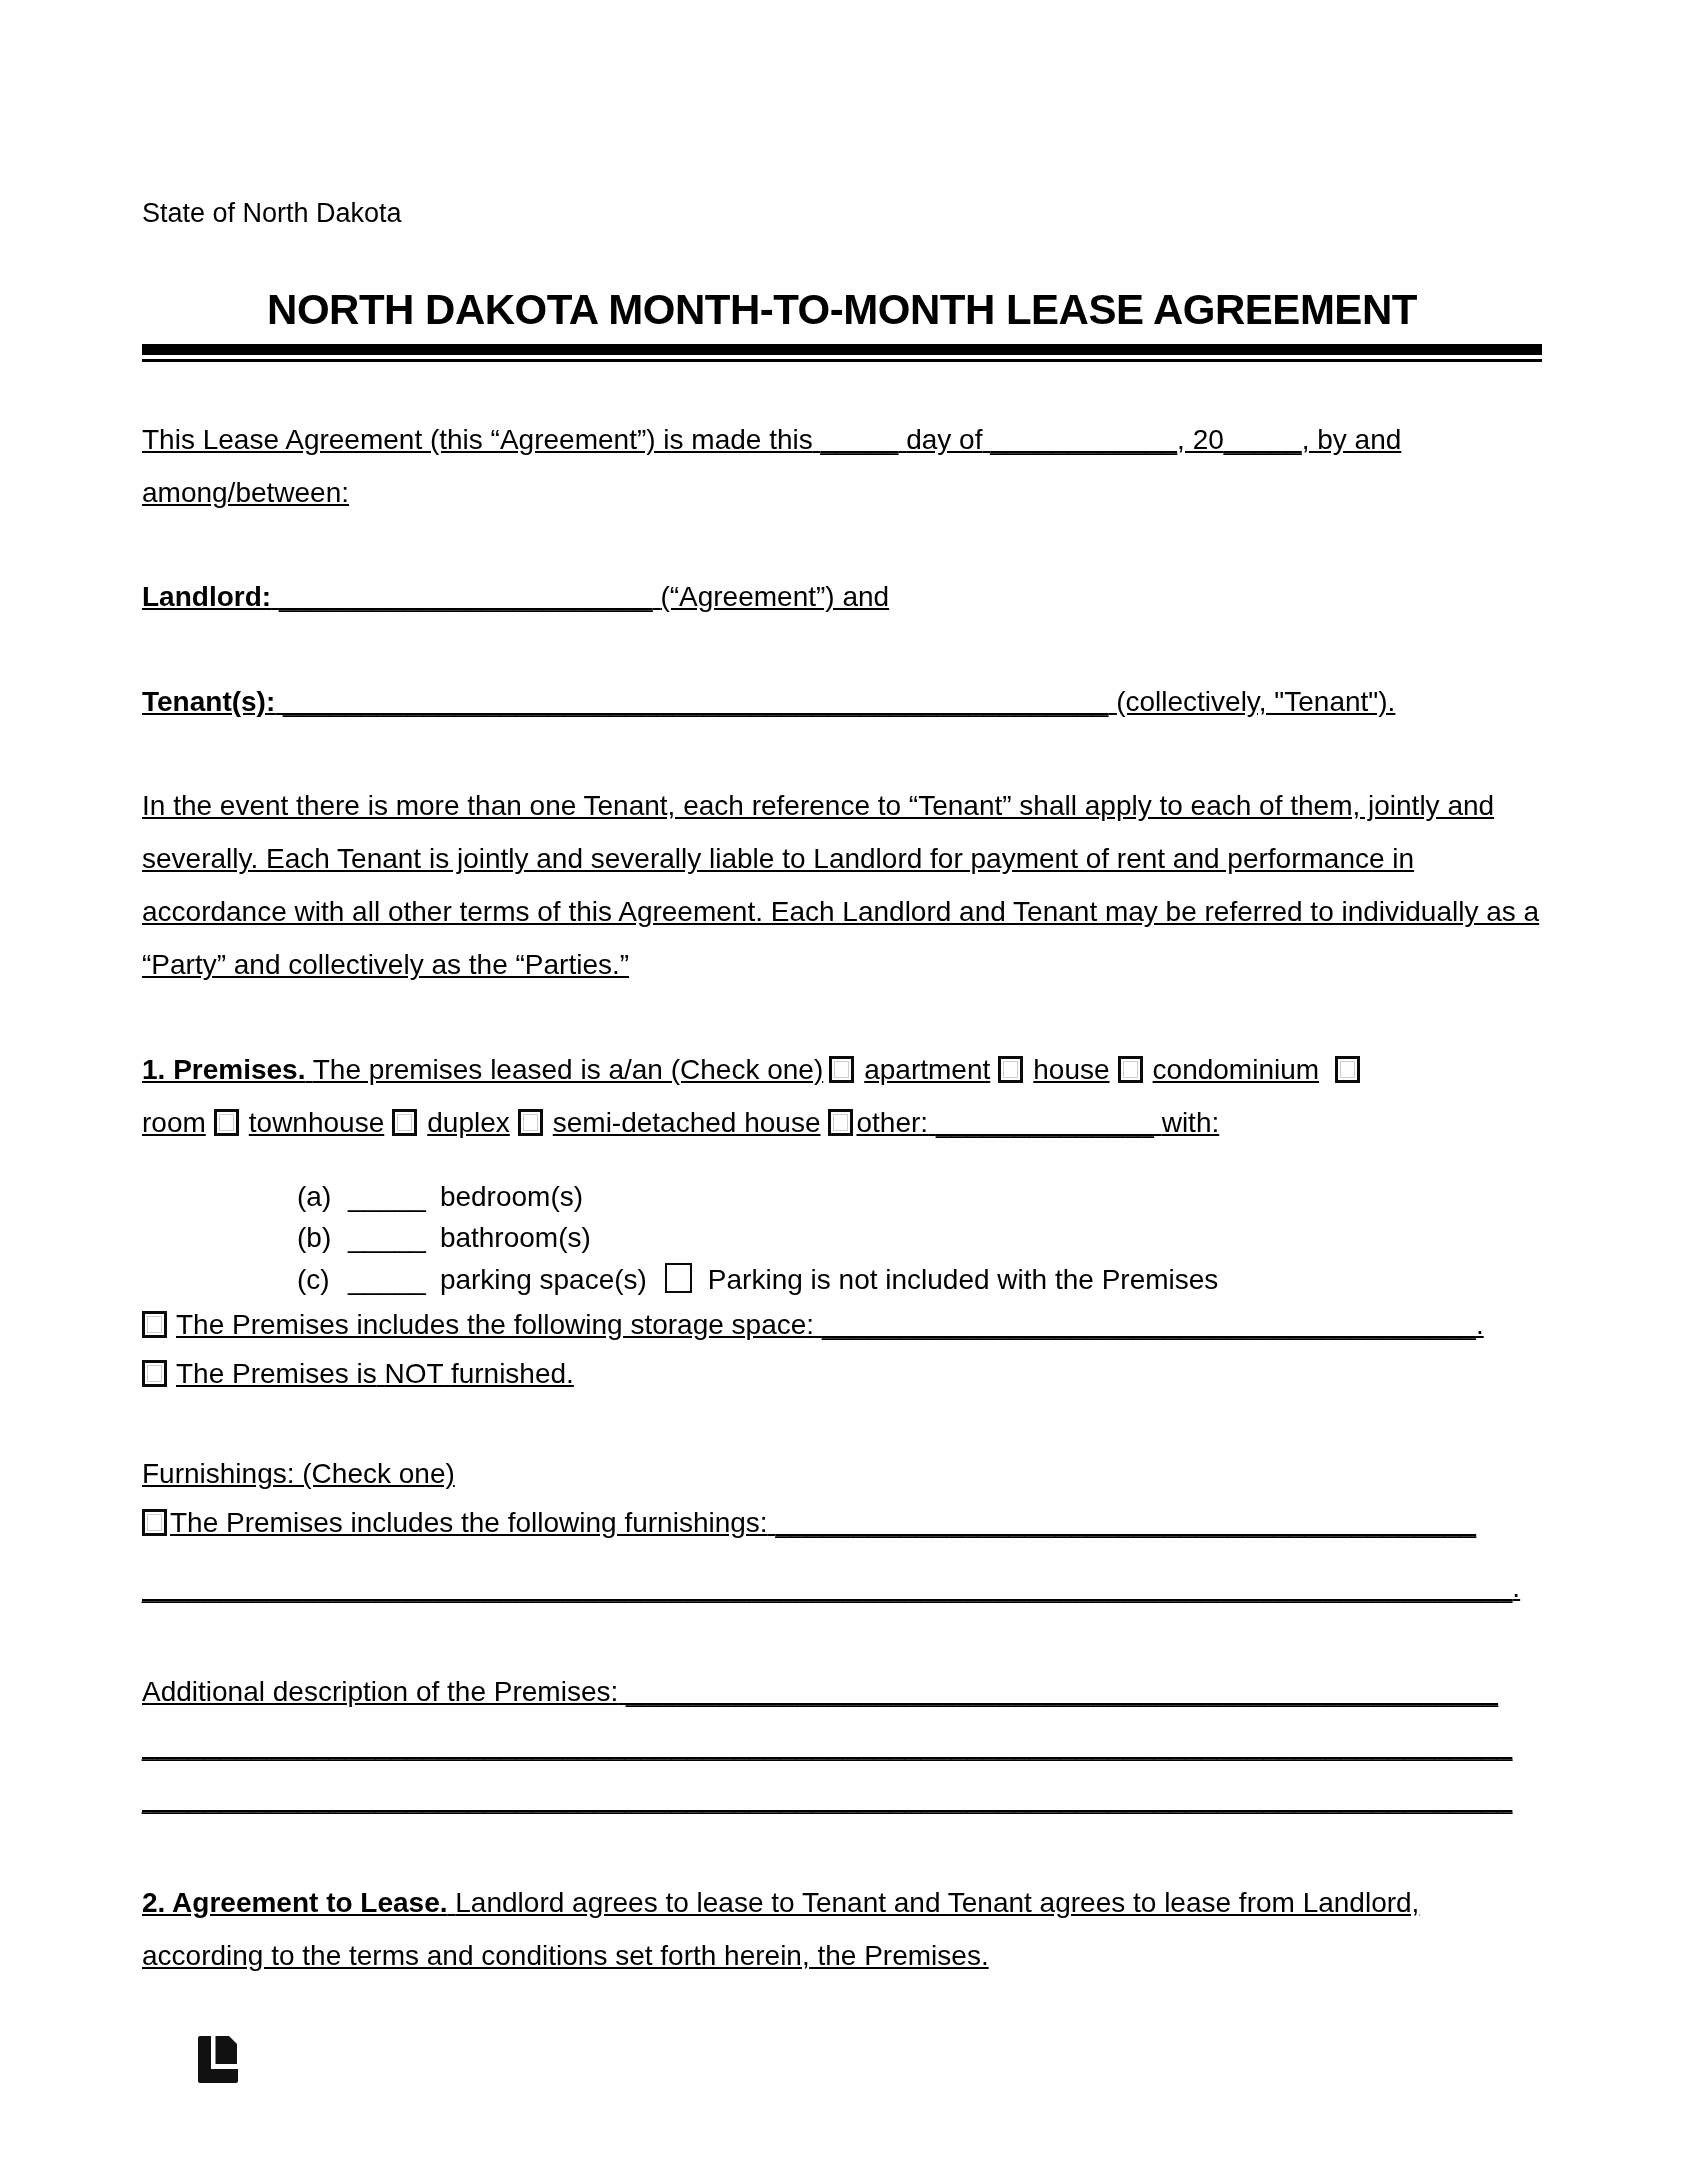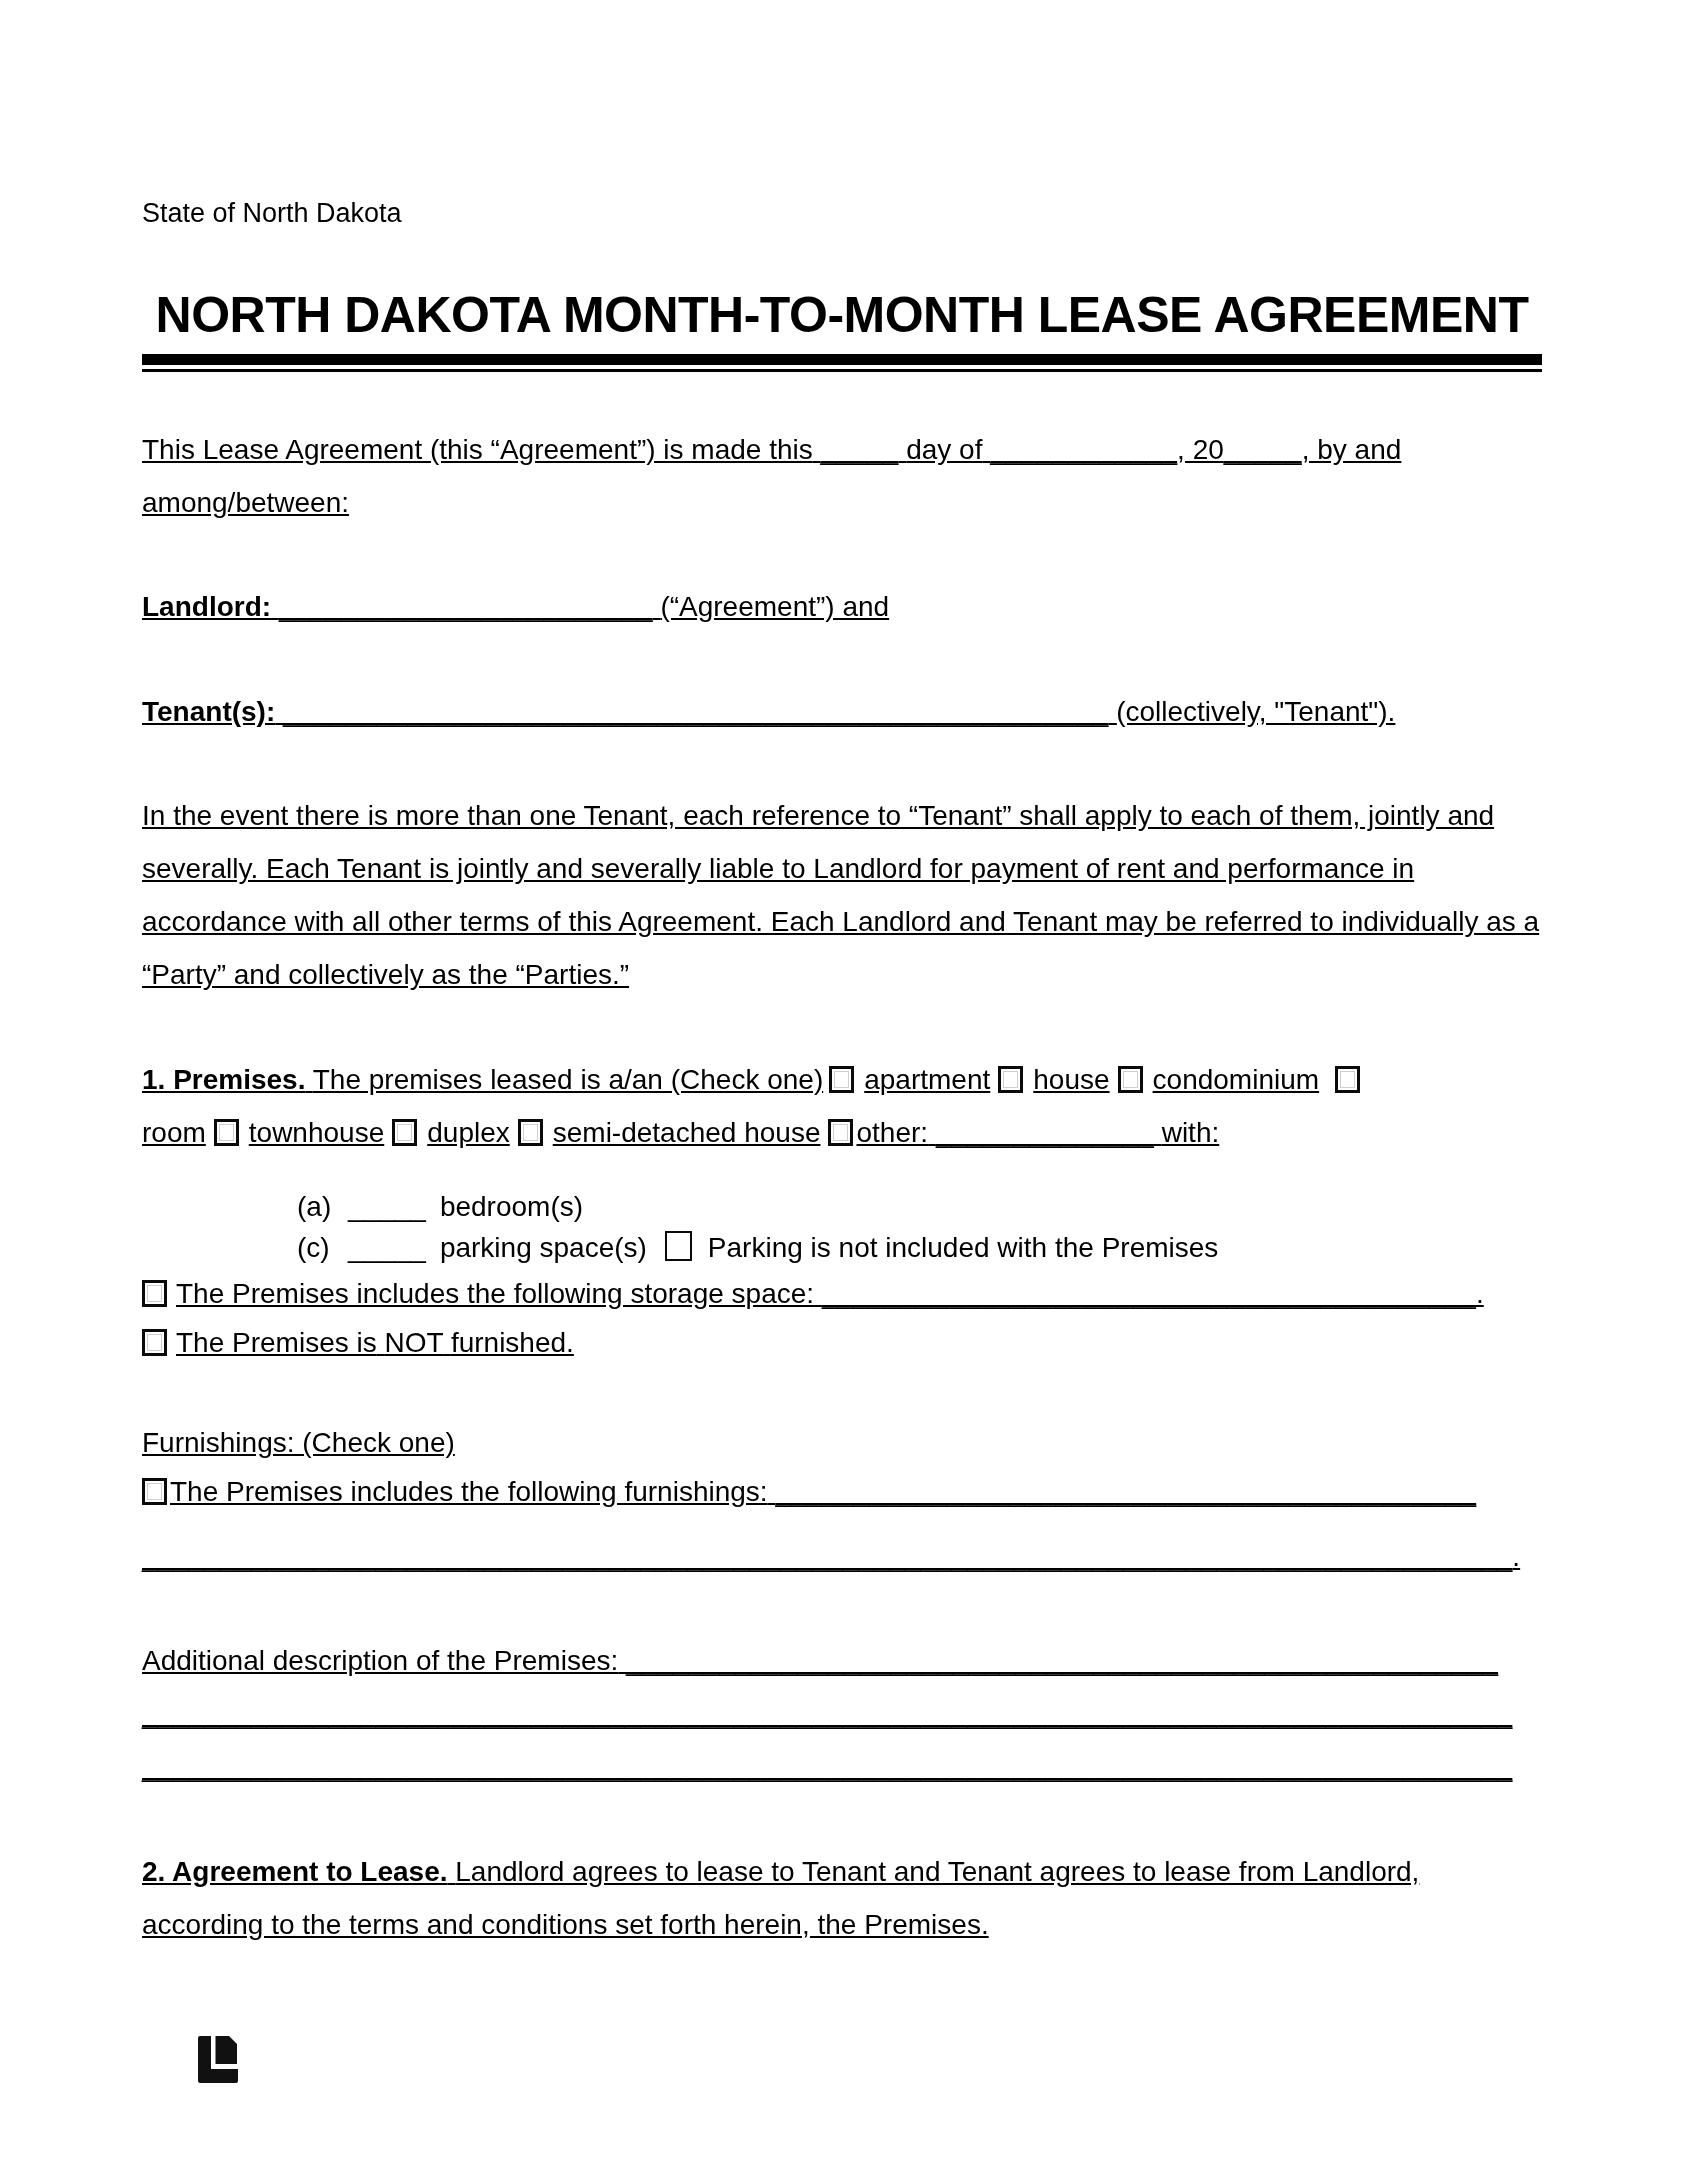--- a/index.html
+++ b/index.html
@@ -16,21 +16,21 @@
   }
   .page {
     position: absolute;
     left: 142px; top: 188px;
     width: 1400px;
   }
   .state-label { font-size: 27px; margin-top: 10px; }
   .doc-title {
     margin-top: 57px;
     text-align: center;
-    font-size: 50px;
+    font-size: 42px;
     font-weight: bold;
     letter-spacing: -0.5px;
     white-space: nowrap;
   }
   .title-rule-thick { margin-top: 10px; height: 11px; background: #000; }
   .title-rule-thin  { margin-top: 4px;  height: 3px;  background: #000; }
 
   .para { line-height: 1.9; text-decoration: underline; }
   .mt-lg { margin-top: 51px; }
   .mt-sm { margin-top: 14px; }
@@ -84,20 +84,21 @@
   <div class="para mt-lg"><span class="b">Tenant(s):</span> <span>_____________________________________________________</span> <span>(collectively, "Tenant").</span></div>
 
   <div class="para mt-lg">In the event there is more than one Tenant, each reference to “Tenant” shall apply to each of them, jointly and severally. Each Tenant is jointly and severally liable to Landlord for payment of rent and performance in accordance with all other terms of this Agreement. Each Landlord and Tenant may be referred to individually as a “Party” and collectively as the “Parties.”</div>
 
   <div>
     <div class="para mt-lg"><span class="b">1. Premises.</span> <span>The premises leased is a/an (Check one)</span><span class="cb cb-first"></span><span>apartment</span><span class="cb"></span><span>house</span><span class="cb"></span><span>condominium</span><span class="cb cb-line-end"></span></div>
     <div class="para"><span>room</span><span class="cb"></span><span>townhouse</span><span class="cb"></span><span>duplex</span><span class="cb"></span><span>semi-detached house</span><span class="cb cb-tight"></span><span>other:</span> <span>______________</span> <span>with:</span></div>
 
     <div class="detail-list">
       <div><span class="detail-letter">(a)</span><span class="blank-gap">_____</span><span>bedroom(s)</span></div>
+      <div><span class="detail-letter">(b)</span><span class="blank-gap">_____</span><span>bathroom(s)</span></div>
       <div><span class="detail-letter">(c)</span><span class="blank-gap">_____</span><span>parking space(s)</span><span class="cb cb-thin" style="margin:0 16px 0 18px;"></span><span>Parking is not included with the Premises</span></div>
     </div>
 
   </div>
 
   <div>
     <div class="para tight-line"><span class="cb cb-left"></span><span>The Premises includes the following storage space:</span> <span>__________________________________________</span><span>.</span></div>
   </div>
 
   <div>

